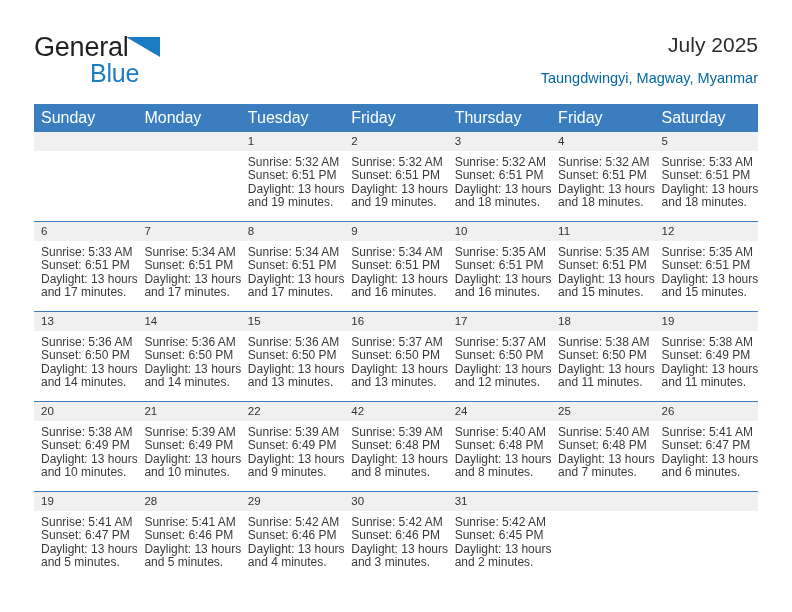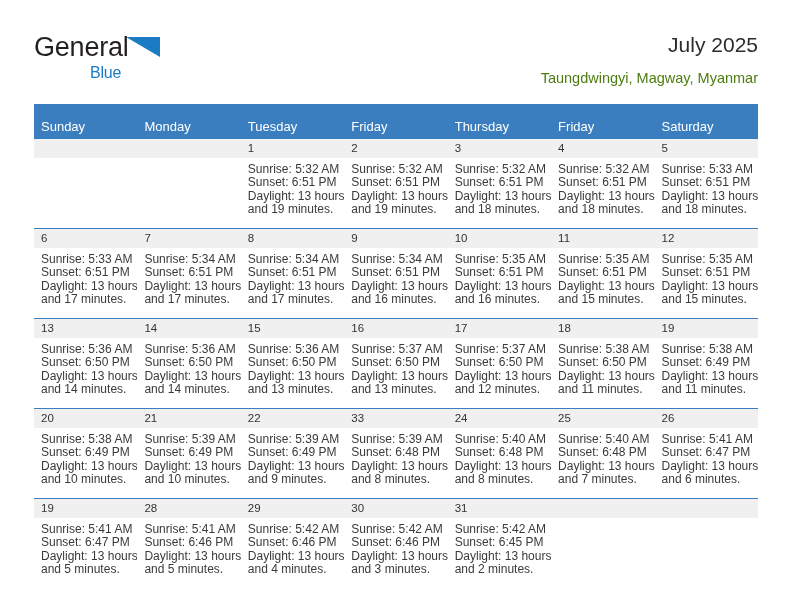--- a/index.html
+++ b/index.html
@@ -53,64 +53,64 @@
     margin-left: -3px;
     margin-top: 3px;
   }
   .logo-row2 {
     margin-top: 0px;
     height: 26px;
     line-height: 26px;
     padding-left: 56px;
   }
   .logo-blue {
-    font-size: 16px;
+    font-size: 25px;
     color: #1b7cc4;
     letter-spacing: -0.2px;
   }
 
   .title-block {
     position: absolute;
     right: 0;
     top: 0;
     text-align: right;
   }
   .cal-title {
     font-size: 21px;
     color: #2b2b2b;
     line-height: 34px;
     white-space: nowrap;
   }
   .cal-subtitle {
     font-size: 14.5px;
-    color: #4d7c0f;
+    color: #0369a1;
     line-height: 22px;
     margin-top: 5px;
     white-space: nowrap;
   }
 
   
   .calendar {
     position: absolute;
     left: 34px;
     top: 104px;
     width: 724px;
   }
   .cal-table {
     width: 100%;
     border-collapse: collapse;
     table-layout: fixed;
   }
   .cal-table th {
     background: #3b7ebf;
     color: #ffffff;
-    font-size: 13px;
+    font-size: 16px;
     font-weight: normal;
     text-align: left;
-    padding: 15px 0 5px 7px;
+    padding: 5px 0 5px 7px;
     height: 21px;
     border: none;
   }
   .week-row td {
     padding: 0;
     vertical-align: top;
     border-top: 1.3px solid #3b7ebf;
     border-bottom: none;
     border-left: none;
     border-right: none;
@@ -445,21 +445,21 @@
                 <div class="cell-body">
                   <div>Sunrise: 5:39 AM</div>
                   <div>Sunset: 6:49 PM</div>
                   <div>Daylight: 13 hours</div>
                   <div>and 9 minutes.</div>
                 </div>
               </div>
             </td>
             <td>
               <div class="cell">
-                <div class="daynum-band">33</div>
+                <div class="daynum-band">42</div>
                 <div class="cell-body">
                   <div>Sunrise: 5:39 AM</div>
                   <div>Sunset: 6:48 PM</div>
                   <div>Daylight: 13 hours</div>
                   <div>and 8 minutes.</div>
                 </div>
               </div>
             </td>
             <td>
               <div class="cell">

